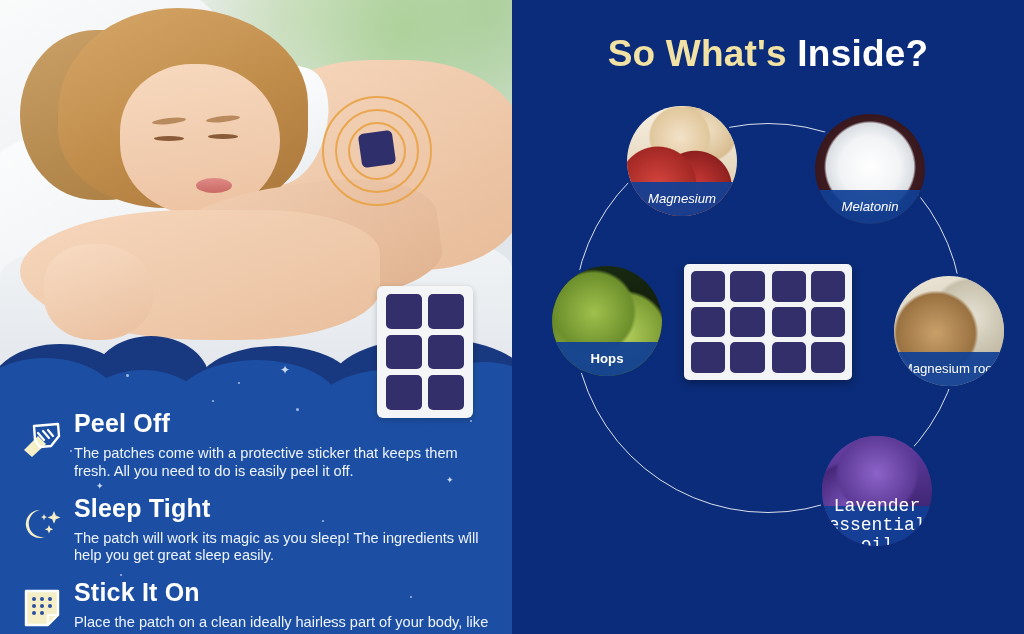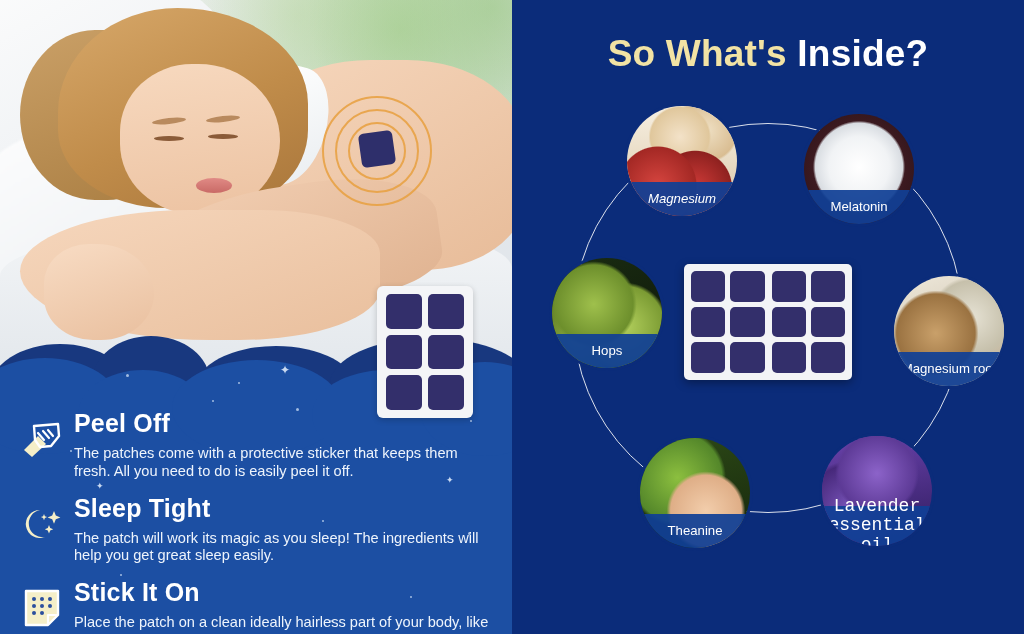--- a/index.html
+++ b/index.html
@@ -101,22 +101,22 @@
   .node { position:absolute; width:110px; height:110px; border-radius:50%; overflow:hidden;
           box-shadow:0 0 0 3px #0b2c7a; }
   .node .img { position:absolute; inset:0; }
   .node .cap { position:absolute; left:0; right:0; bottom:0; height:34px;
                background:rgba(16,64,150,.93); color:#fff; font-size:13.2px;
                display:flex; align-items:center; justify-content:center; text-align:center; line-height:1.06; }
   .node .cap.two { height:40px; font-size:18px;font-family:Liberation Mono, monospace; }
 
   
   .n-mag { left:95px;  top:10px;font-style:italic; }
-  .n-mel { left:272px; top:18px; }
-  .n-hop { left:20px;  top:162px; }
+  .n-mel { left:283px; top:18px;font-style:italic; }
+  .n-hop { left:20px;  top:170px;font-weight:bold; }
   .n-val { left:362px; top:180px; }
   .n-the { left:108px; top:342px; }
   .n-lav { left:290px; top:340px; }
 
   
   .img-mag { background:
       radial-gradient(circle at 28% 72%, #d6453f 0%, #a32824 34%, rgba(0,0,0,0) 35%),
       radial-gradient(circle at 62% 74%, #cf3b38 0%, #8e211f 34%, rgba(0,0,0,0) 35%),
       radial-gradient(circle at 48% 28%, #f3e2c8 0%, #e0c79c 30%, rgba(0,0,0,0) 32%),
       radial-gradient(circle at 72% 22%, #efe0c4 0%, #d9bd92 26%, rgba(0,0,0,0) 28%),
@@ -308,24 +308,20 @@
       <div class="node n-hop">
         <div class="img img-hop"></div>
         <div class="cap">Hops</div>
       </div>
 
       <div class="node n-val">
         <div class="img img-val"></div>
         <div class="cap">Magnesium root</div>
       </div>
 
-      <div class="node n-the">
-        <div class="img img-the"></div>
-        <div class="cap">Theanine</div>
-      </div>
 
       <div class="node n-lav">
         <div class="img img-lav"></div>
         <div class="cap two">Lavender essential oil</div>
       </div>
 
       <div class="center-pack">
         <div class="sheet-half">
           <i></i>
           <i></i>

